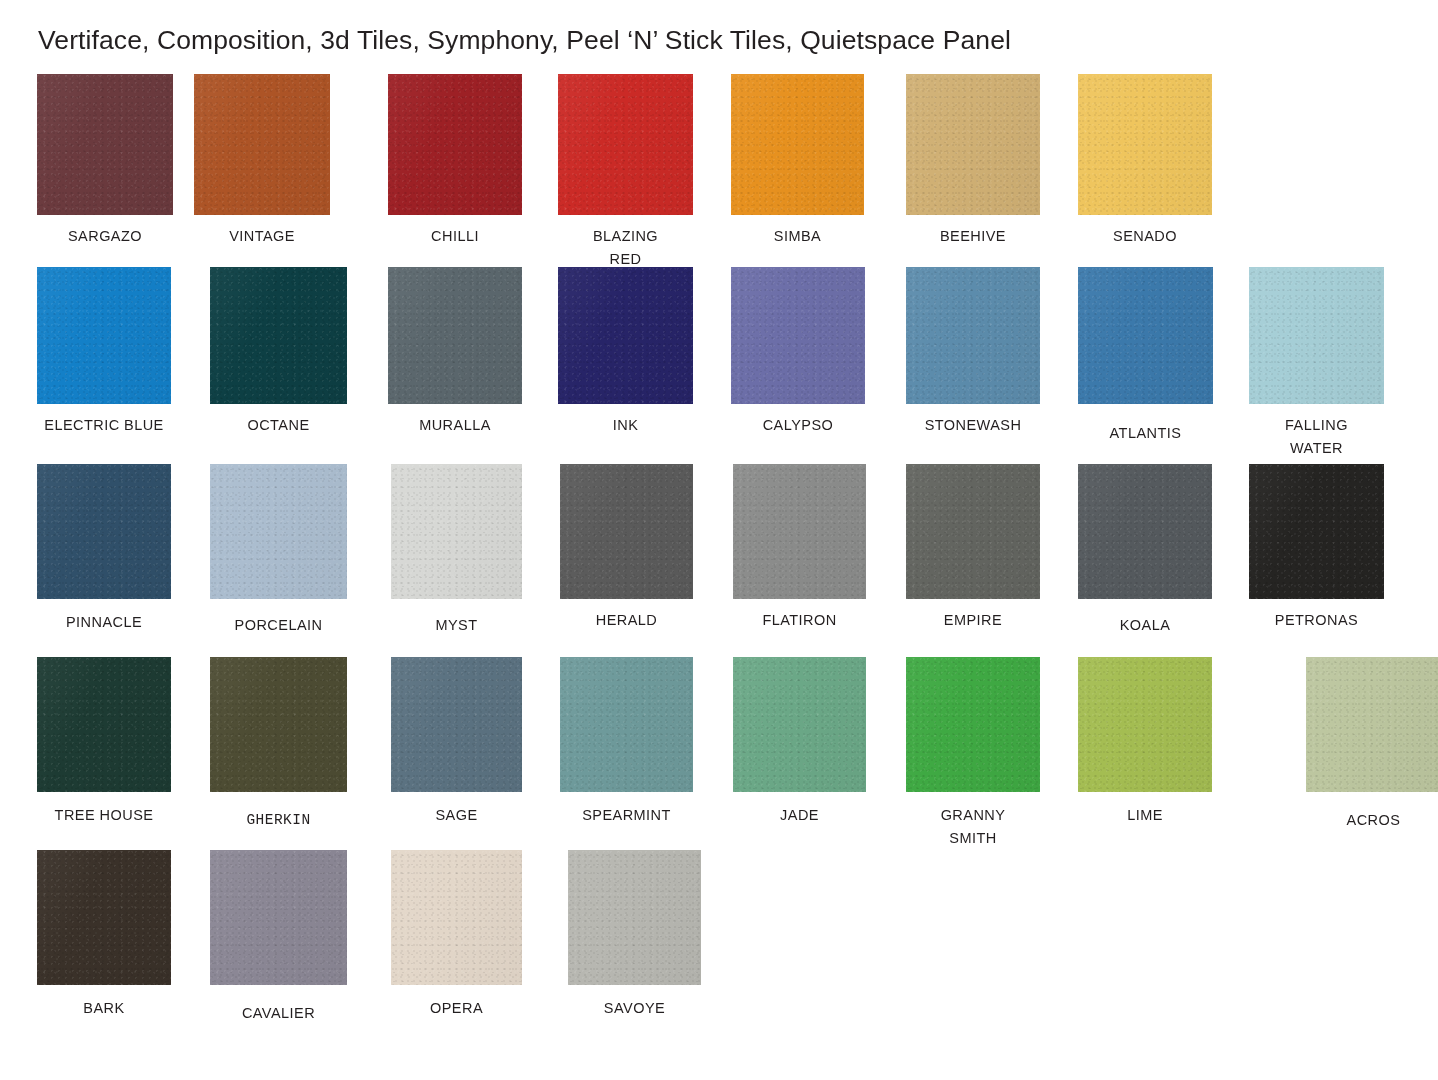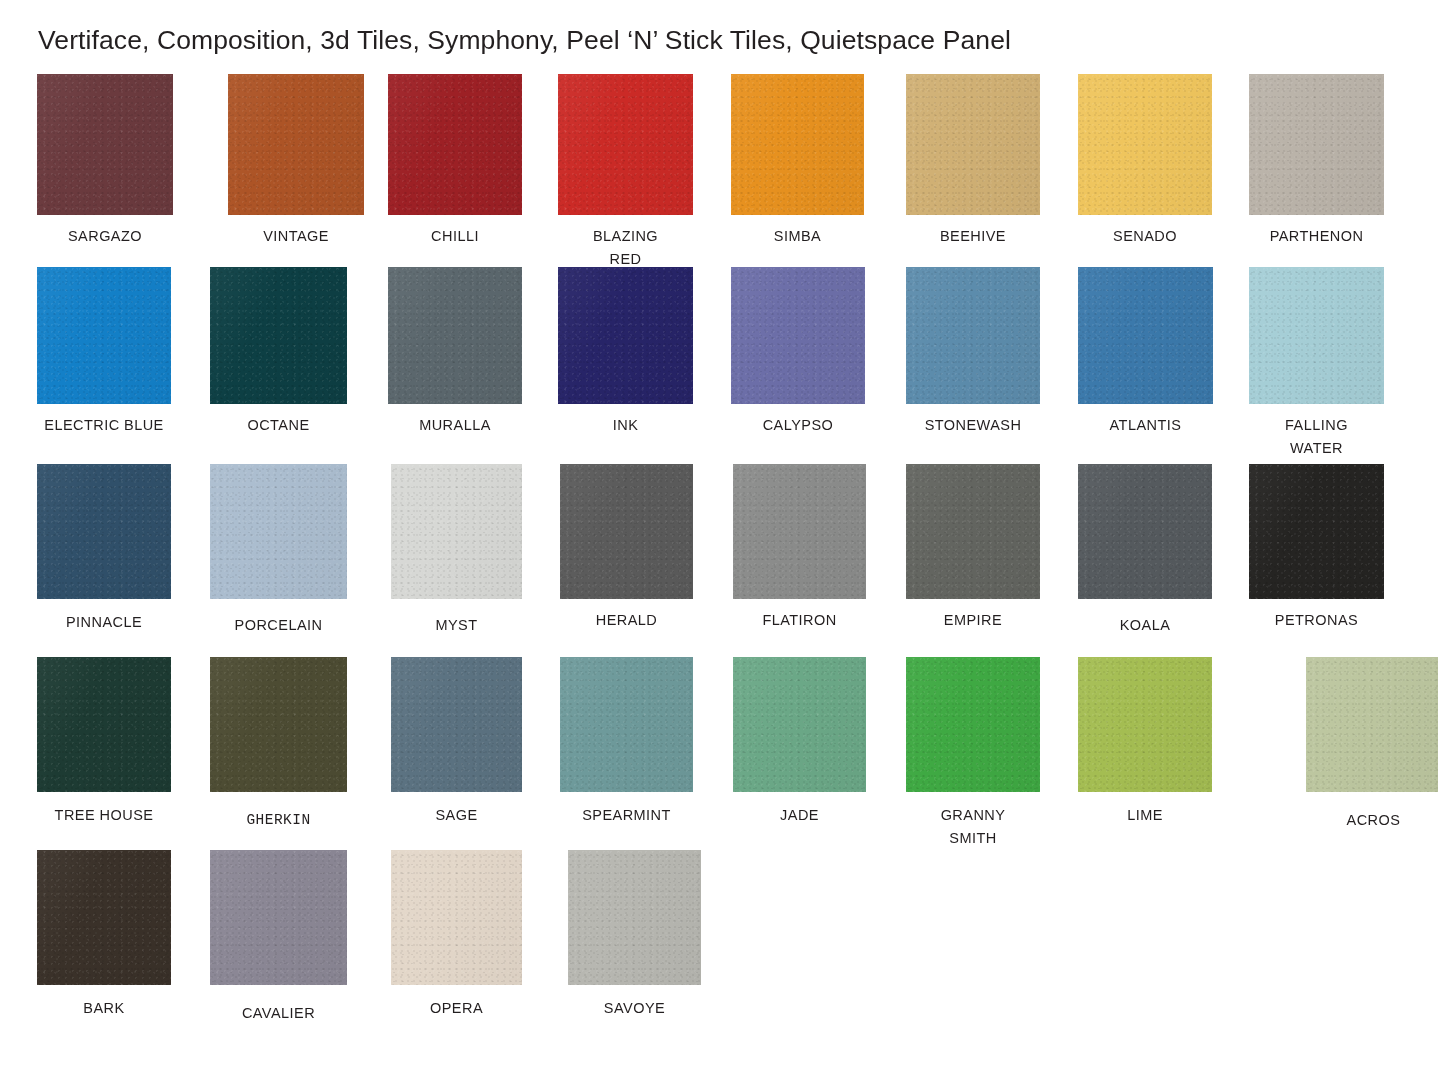--- a/index.html
+++ b/index.html
@@ -79,21 +79,21 @@
 
   <div id="grid">
       <div class="row" style="position: absolute; left: 0px; top: 0px; height: 193px;">
         <div class="cell" style="left: 37px; top: 0px; width: 136px;">
           <div class="swatch" style="width: 136px; height: 141px; background: rgb(107, 58, 62);">
             <div class="tex"></div>
             <div class="shade"></div>
           </div>
           <div class="label" style="width: 136px; margin-top: 10px;">SARGAZO</div>
         </div>
-        <div class="cell" style="left: 228px; top: 0px; width: 136px;">
+        <div class="cell" style="left: 194px; top: 0px; width: 136px;">
           <div class="swatch" style="width: 136px; height: 141px; background: rgb(173, 84, 38);">
             <div class="tex"></div>
             <div class="shade"></div>
           </div>
           <div class="label" style="width: 136px; margin-top: 10px;">VINTAGE</div>
         </div>
         <div class="cell" style="left: 388px; top: 0px; width: 134px;">
           <div class="swatch" style="width: 134px; height: 141px; background: rgb(157, 32, 37);">
             <div class="tex"></div>
             <div class="shade"></div>
@@ -121,27 +121,20 @@
             <div class="shade"></div>
           </div>
           <div class="label" style="width: 134px; margin-top: 10px;">BEEHIVE</div>
         </div>
         <div class="cell" style="left: 1078px; top: 0px; width: 134px;">
           <div class="swatch" style="width: 134px; height: 141px; background: rgb(239, 197, 93);">
             <div class="tex"></div>
             <div class="shade"></div>
           </div>
           <div class="label" style="width: 134px; margin-top: 10px;">SENADO</div>
-        </div>
-        <div class="cell" style="left: 1249px; top: 0px; width: 135px;">
-          <div class="swatch" style="width: 135px; height: 141px; background: rgb(186, 179, 169);">
-            <div class="tex"></div>
-            <div class="shade"></div>
-          </div>
-          <div class="label" style="width: 135px; margin-top: 10px;">PARTHENON</div>
         </div>
       </div>
       <div class="row" style="position: absolute; left: 0px; top: 193px; height: 193px;">
         <div class="cell" style="left: 37px; top: 0px; width: 134px;">
           <div class="swatch" style="width: 134px; height: 137px; background: rgb(19, 128, 200);">
             <div class="tex"></div>
             <div class="shade"></div>
           </div>
           <div class="label" style="width: 134px; margin-top: 10px;">ELECTRIC BLUE</div>
         </div>
@@ -178,21 +171,21 @@
             <div class="tex"></div>
             <div class="shade"></div>
           </div>
           <div class="label" style="width: 134px; margin-top: 10px;">STONEWASH</div>
         </div>
         <div class="cell" style="left: 1078px; top: 0px; width: 135px;">
           <div class="swatch" style="width: 135px; height: 137px; background: rgb(59, 121, 171);">
             <div class="tex"></div>
             <div class="shade"></div>
           </div>
-          <div class="label" style="width: 135px; margin-top: 10px;">ATLANTIS</div>
+          <div class="label" style="width: 135px; margin-top: 18px;">ATLANTIS</div>
         </div>
         <div class="cell" style="left: 1249px; top: 0px; width: 135px;">
           <div class="swatch" style="width: 135px; height: 137px; background: rgb(165, 206, 214);">
             <div class="tex"></div>
             <div class="shade"></div>
           </div>
           <div class="label" style="width: 135px; margin-top: 10px;">FALLING
 WATER</div>
         </div>
       </div>

